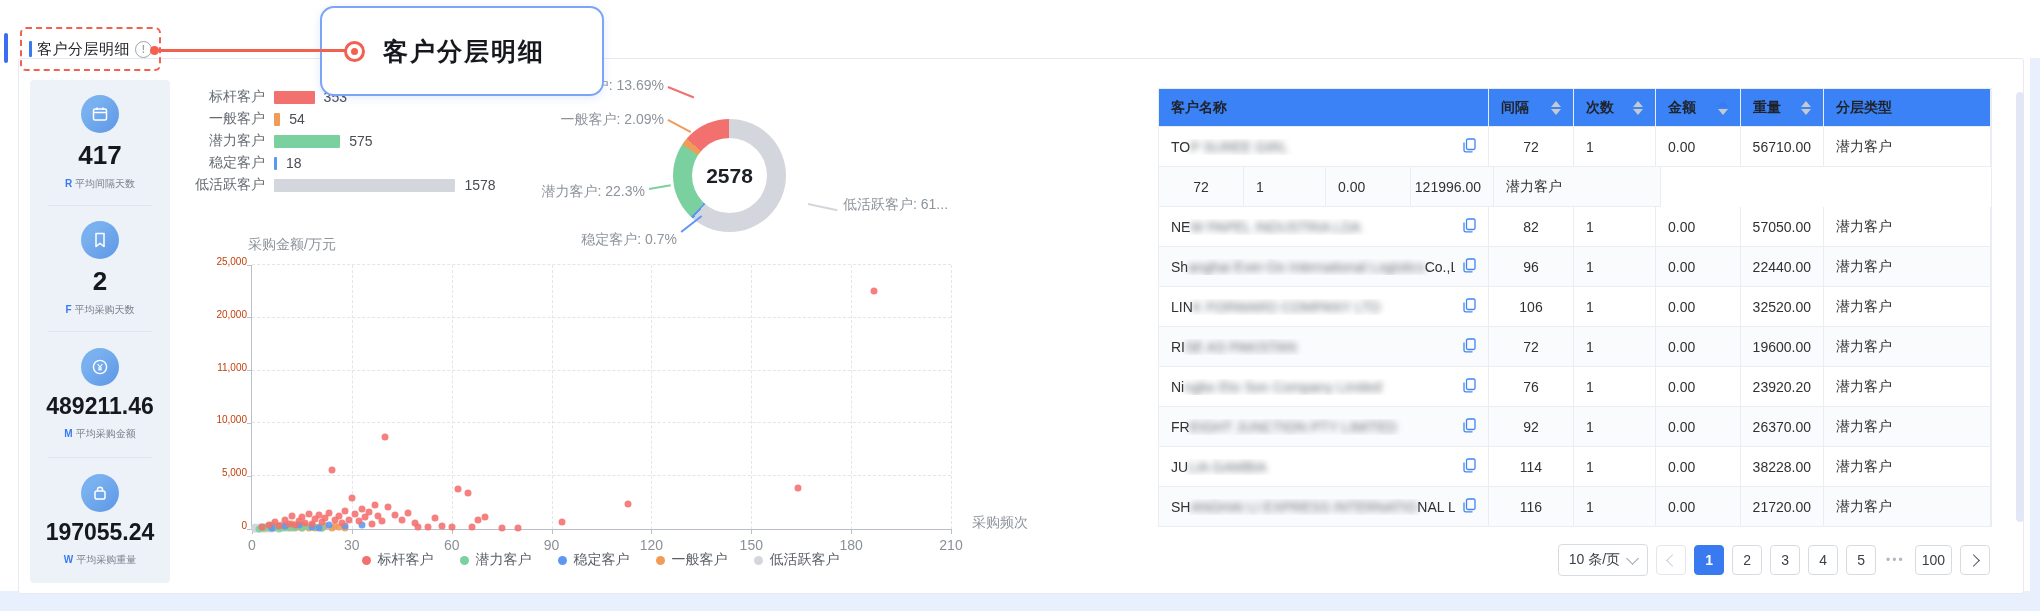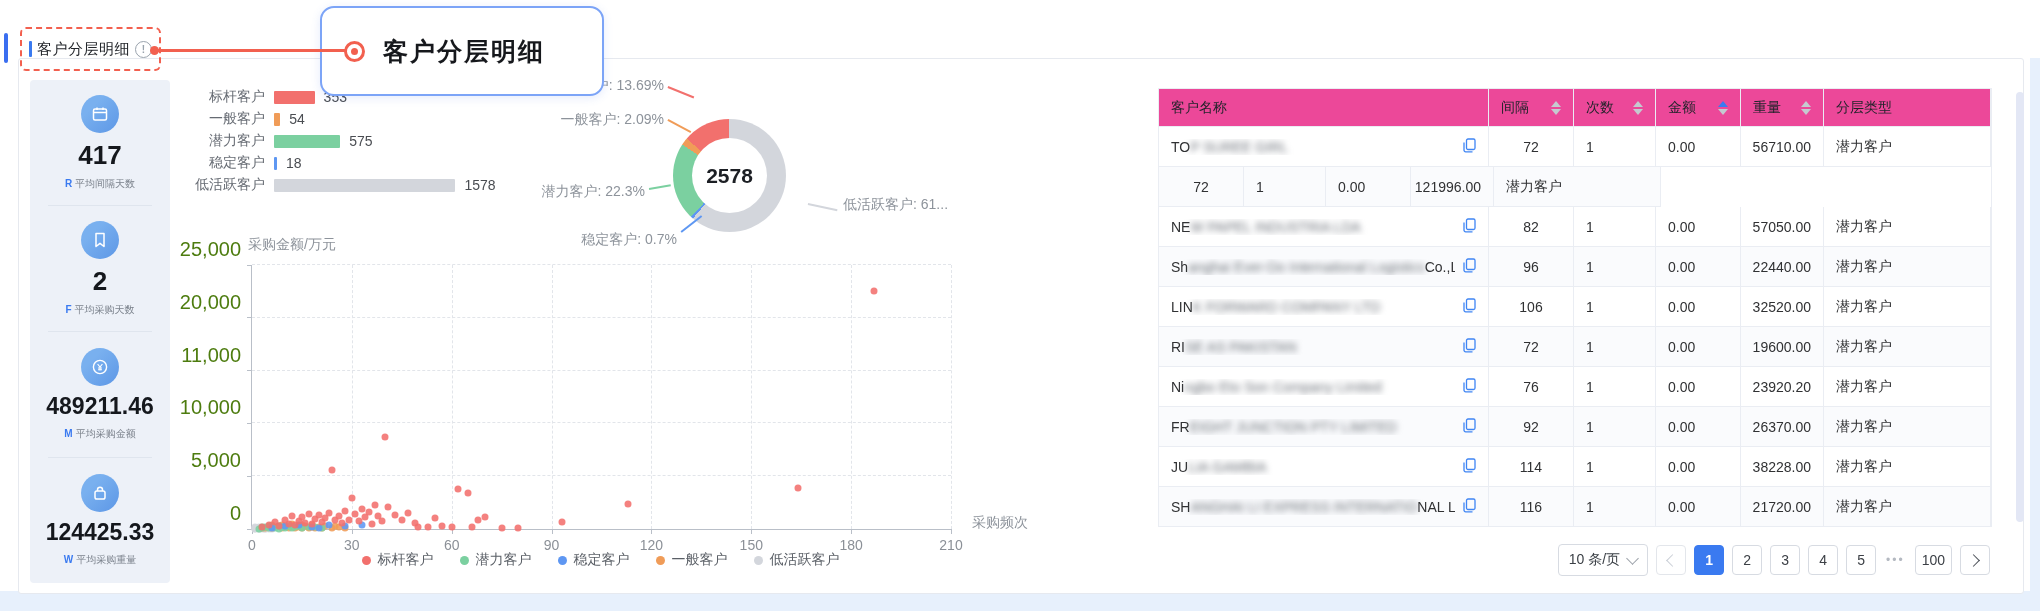--- a/index.html
+++ b/index.html
@@ -57,32 +57,32 @@
   .pie-line{position:absolute;height:1.5px;transform-origin:left center;}
 
   
   .axis-title{font-size:14px;color:#8d939b;white-space:nowrap;}
   .plot{left:251px;top:265px;width:699px;height:264px;border-left:1px solid #b9bfc8;border-bottom:1px solid #b9bfc8;}
   .vgrid{position:absolute;top:0;bottom:0;border-left:1px dashed #e2e5ea;}
   .hgrid{position:absolute;left:0;right:0;border-top:1px dashed #e2e5ea;}
   .xtick{position:absolute;top:100%;width:1px;height:5px;background:#b9bfc8;}
   .ytickm{position:absolute;right:100%;height:1px;width:5px;background:#b9bfc8;}
   .xlab{position:absolute;top:100%;margin-top:8px;transform:translateX(-50%);font-size:14px;color:#8b9097;}
-  .ylab{position:absolute;right:100%;margin-right:11px;transform:translateY(-50%);font-size:20px;color:#4d7c0f;white-space:nowrap;}
+  .ylab{position:absolute;right:100%;margin-right:5px;transform:translateY(-50%);font-size:10px;color:#c2410c;white-space:nowrap;}
   .dot{position:absolute;width:7px;height:7px;border-radius:50%;transform:translate(-50%,50%);opacity:.88;}
   .legend{left:251px;top:551px;width:699px;display:flex;justify-content:center;gap:26px;}
   .leg-item{display:flex;align-items:center;gap:7px;font-size:14px;color:#5a5f66;}
   .leg-dot{width:9px;height:9px;border-radius:50%;}
 
   
   .tbl{left:1158px;top:88px;width:832px;border:1px solid #eaedf3;border-bottom:none;font-size:14px;}
   .trow{display:flex;}
   .tcell{box-sizing:border-box;border-right:1px solid #eaedf3;border-bottom:1px solid #eaedf3;
          display:flex;align-items:center;padding:0 12px;height:40px;overflow:hidden;white-space:nowrap;}
-  .thead .tcell{height:38px;background:#ec4899;color:#1f2329;font-weight:400;}
+  .thead .tcell{height:38px;background:#3b82f6;color:#1f2329;font-weight:700;}
   .trow.alt .tcell{background:#fafbfd;}
   .tcell.c0{width:330px;}.tcell.c1{width:85px;justify-content:center;}.tcell.c2{width:82px;}
   .tcell.c3{width:85px;}.tcell.c4{width:83px;justify-content:flex-end;}.tcell.c5{width:167px;border-right:1px solid #eaedf3;}
   .blur{filter:blur(3px);color:#6b7078;}
   .name-wrap{flex:1;display:flex;align-items:center;overflow:hidden;}
   .copy-ic{flex:none;margin-left:8px;}
   .sorter{display:flex;flex-direction:column;margin-left:auto;gap:2px;}
   .car{width:0;height:0;border-left:5px solid transparent;border-right:5px solid transparent;}
   .car.up{border-bottom:6px solid #c5c9d0;}
   .car.dn{border-top:6px solid #c5c9d0;}
@@ -165,21 +165,21 @@
       <span class="kpi-lab"><b>M</b><span>平均采购金额</span></span>
     </div>
     <div class="kpi-div"></div>
     <div class="kpi">
       <span class="kpi-ic">
         <svg width="20" height="20" viewBox="0 0 20 20" fill="none" stroke="#fff" stroke-width="1.5">
           <path d="M7.5 8V6.8a2.5 2.5 0 0 1 5 0V8"></path>
           <rect x="5" y="8" width="10" height="8" rx="1.8"></rect>
         </svg>
         </span>
-      <span class="kpi-val small">124425.33</span>
+      <span class="kpi-val small">197055.24</span>
       <span class="kpi-lab"><b>W</b><span>平均采购重量</span></span>
     </div>
   </div>
 
   <div class="abs bar-chart" id="bar-chart">
       <div class="bar-row">
         <div class="bar-cat">标杆客户</div>
         <div class="bar-rect" style="width: 40.595px; background: rgb(242, 112, 109);"></div>
         <div class="bar-val">353</div>
       </div>

